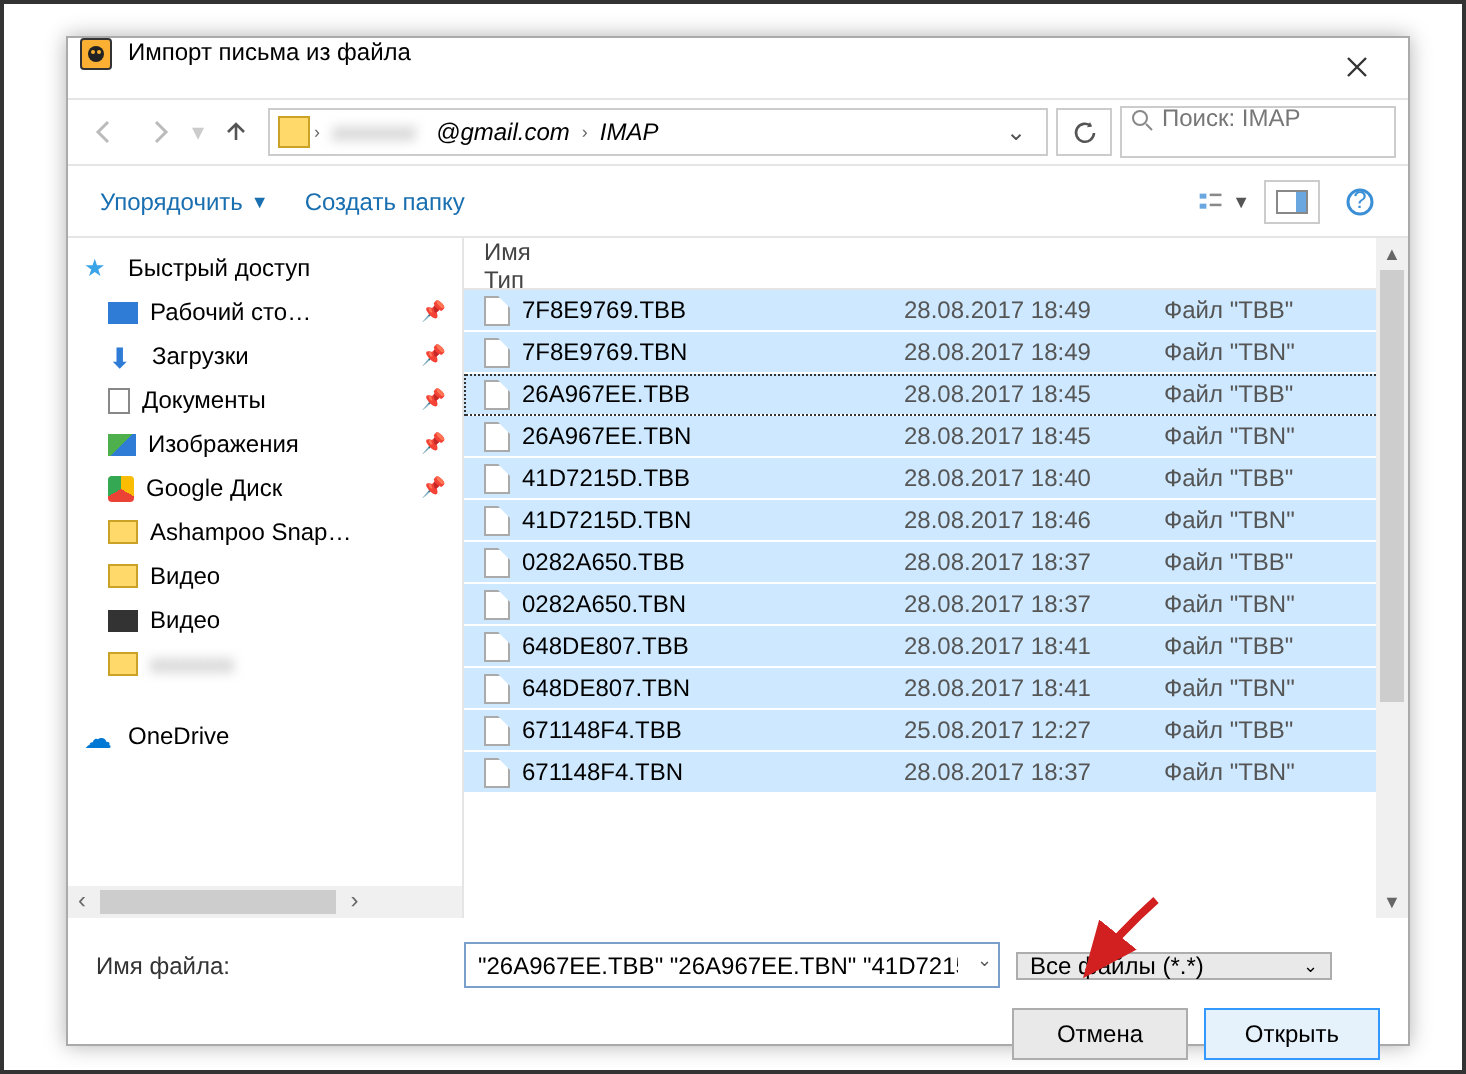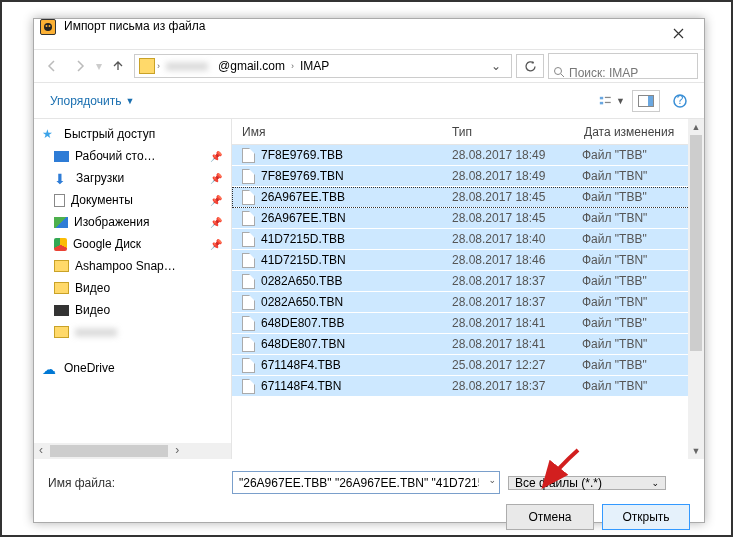--- a/index.html
+++ b/index.html
@@ -9,25 +9,25 @@
 .titlebar .app-icon { width: 16px; height: 16px; background: #fbb034; border: 1px solid #333; border-radius: 2px; display: flex; align-items: center; justify-content: center; }
 .titlebar .app-icon svg { width: 10px; height: 10px; }
 .titlebar .title { margin-left: 8px; flex: 1; }
 .titlebar .close { width: 40px; height: 28px; display: flex; align-items: center; justify-content: center; cursor: pointer; }
 .navbar { height: 34px; border-top: 1px solid #e5e5e5; border-bottom: 1px solid #e5e5e5; display: flex; align-items: center; padding: 0 6px; gap: 4px; }
 .nav-btn { width: 24px; height: 24px; display: flex; align-items: center; justify-content: center; color: #555; }
 .nav-btn.disabled { color: #bbb; }
 .nav-sep { color: #ccc; }
 .breadcrumb { flex: 1; height: 24px; border: 1px solid #ccc; display: flex; align-items: center; padding: 0 4px; gap: 2px; background: #fff; }
 .bc-icon { width: 16px; height: 16px; background: #ffd96a; border: 1px solid #c9a227; }
-.bc-seg { padding: 0 4px; }
+.bc-seg { padding: 0 4px; font-style: italic; }
 .bc-chev { color: #666; font-size: 9px; }
 .bc-drop { margin-left: auto; padding: 0 6px; color: #555; }
 .refresh { width: 28px; height: 24px; border: 1px solid #ccc; display: flex; align-items: center; justify-content: center; }
-.search { width: 150px; height: 24px; border: 1px solid #ccc; display: flex; align-items: flex-start; padding: 12px 4px; color: #777; gap: 4px; }
+.search { width: 138px; height: 24px; border: 1px solid #ccc; display: flex; align-items: flex-end; padding: 12px 4px; color: #777; gap: 4px; }
 .toolbar { height: 36px; display: flex; align-items: center; padding: 0 10px; gap: 6px; border-bottom: 1px solid #e5e5e5; }
 .tool-link { color: #1a6fb0; padding: 4px 6px; display: flex; align-items: center; gap: 4px; }
 .tool-spacer { flex: 1; }
 .tool-icon { width: 28px; height: 22px; border: 1px solid transparent; display: flex; align-items: center; justify-content: center; color: #555; }
 .tool-icon.box { border: 1px solid #ccc; }
 .body { display: flex; height: 340px; }
 .sidebar { width: 198px; border-right: 1px solid #e5e5e5; overflow: hidden; position: relative; }
 .sb-group { padding: 4px 0; }
 .sb-item { height: 22px; display: flex; align-items: center; padding: 0 8px 0 20px; gap: 6px; position: relative; white-space: nowrap; }
 .sb-item.head { padding-left: 8px; font-weight: normal; }
@@ -39,21 +39,21 @@
 .ico-desktop { background: #2e7cd6; width: 15px; height: 11px; }
 .ico-download { color: #2e7cd6; font-size: 14px; }
 .ico-doc { background: #fff; border: 1px solid #888; width: 11px; height: 13px; position: relative; }
 .ico-img { background: linear-gradient(135deg,#4db04d 50%,#2e7cd6 50%); width: 14px; height: 11px; }
 .ico-gdrive { background: conic-gradient(#fbbc04 0 120deg,#ea4335 120deg 240deg,#34a853 240deg); width: 13px; height: 13px; border-radius: 2px; }
 .ico-video2 { background: #333; width: 15px; height: 11px; }
 .ico-onedrive { color: #0078d4; font-size: 14px; }
 .sb-scroll { position: absolute; bottom: 0; left: 0; right: 0; height: 16px; background: #f0f0f0; display: flex; }
 .sb-scroll .thumb { width: 60%; background: #cdcdcd; margin: 2px; }
 .filelist { flex: 1; position: relative; display: flex; flex-direction: column; }
-.fl-header { display: flex; height: 26px; border-bottom: 1px solid #e5e5e5; align-items: center; }
+.fl-header { display: flex; height: 26px; border-bottom: 1px solid #e5e5e5; align-items: flex-start; flex-direction: column; }
 .fl-col { padding: 0 10px; color: #444; border-right: 1px solid transparent; }
 .fl-col.name { width: 210px; }
 .fl-col.date { width: 130px; }
 .fl-col.type { flex: 1; }
 .fl-rows { flex: 1; overflow: hidden; }
 .fl-row { display: flex; height: 21px; align-items: center; background: #cde8ff; border-bottom: 1px solid #fff; }
 .fl-row.focus { outline: 1px dotted #333; outline-offset: -1px; }
 .fl-cell { padding: 0 10px; white-space: nowrap; overflow: hidden; }
 .fl-cell.name { width: 210px; display: flex; align-items: center; gap: 6px; }
 .fl-cell.date { width: 130px; color: #555; }
@@ -137,20 +137,21 @@
         </svg>
       <span>Поиск: IMAP</span>
     </div>
   </div>
 
   <div class="toolbar">
     <span class="tool-link">
         <span>Упорядочить</span> 
         <span style="font-size:9px">▼</span>
       </span>
+    <span class="tool-link">Создать папку</span>
     <span class="tool-spacer"></span>
     <span class="tool-icon">
         <svg width="18" height="14" viewBox="0 0 18 14">
           <rect x="1" y="2" width="4" height="3" fill="#6aa7e0"></rect>
           <rect x="1" y="8" width="4" height="3" fill="#6aa7e0"></rect>
           <rect x="7" y="2" width="7" height="1.5" fill="#888"></rect>
           <rect x="7" y="8" width="7" height="1.5" fill="#888"></rect>
         </svg> 
         <span style="font-size:9px;margin-left:2px">▼</span>
       </span>

